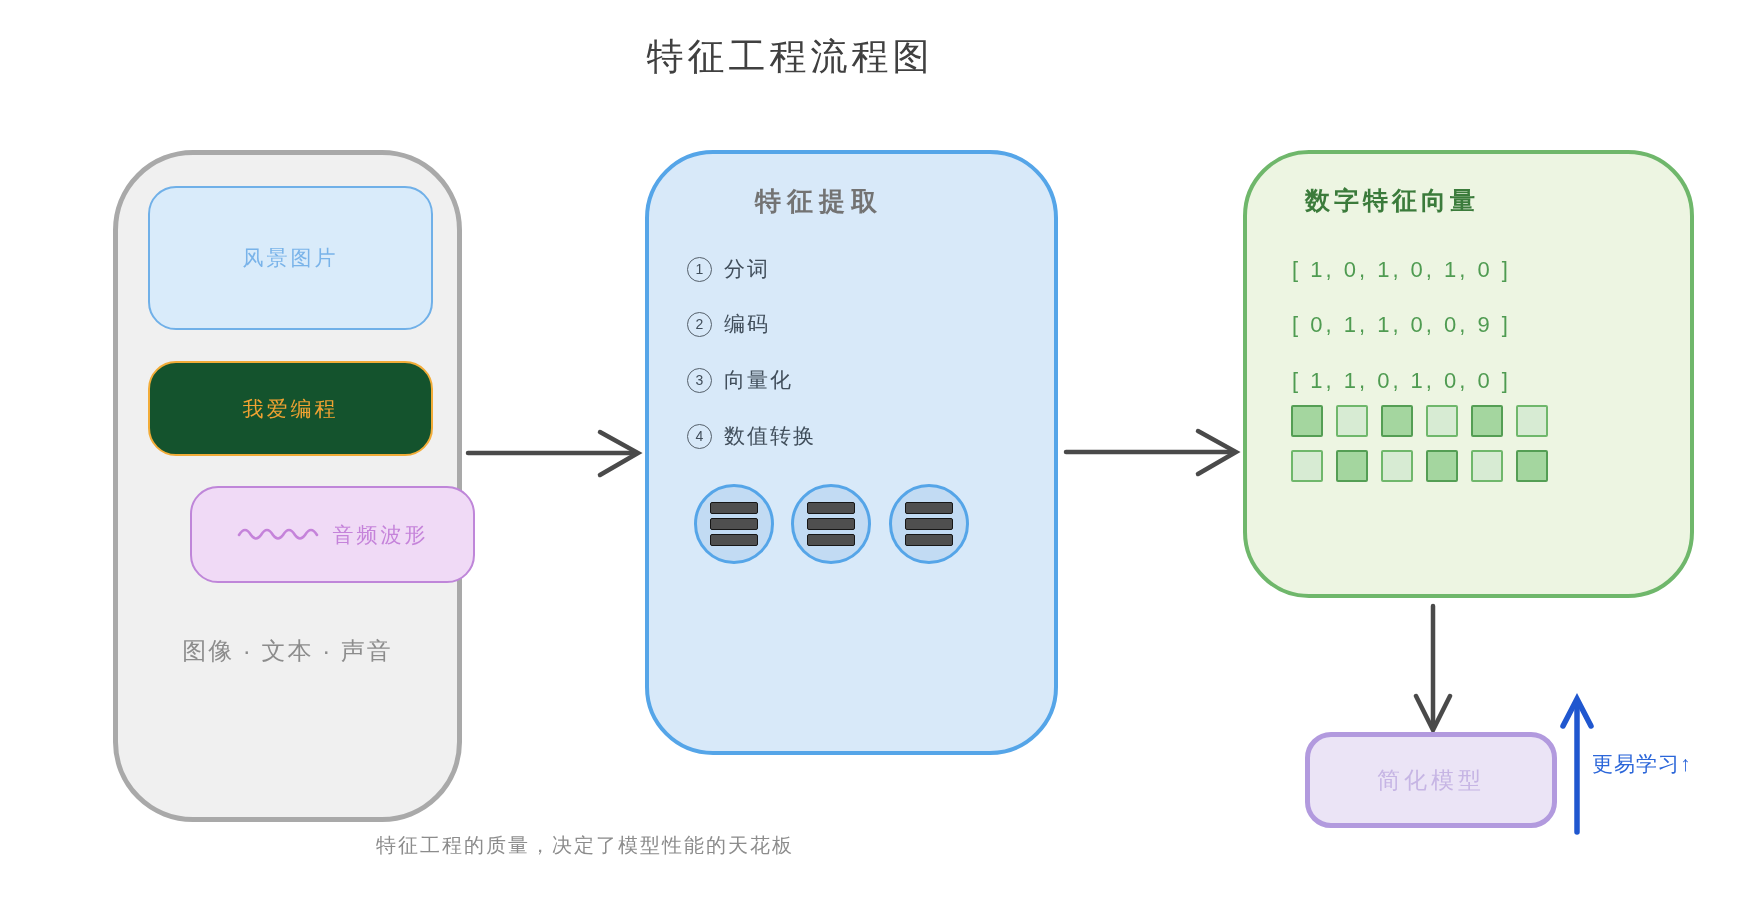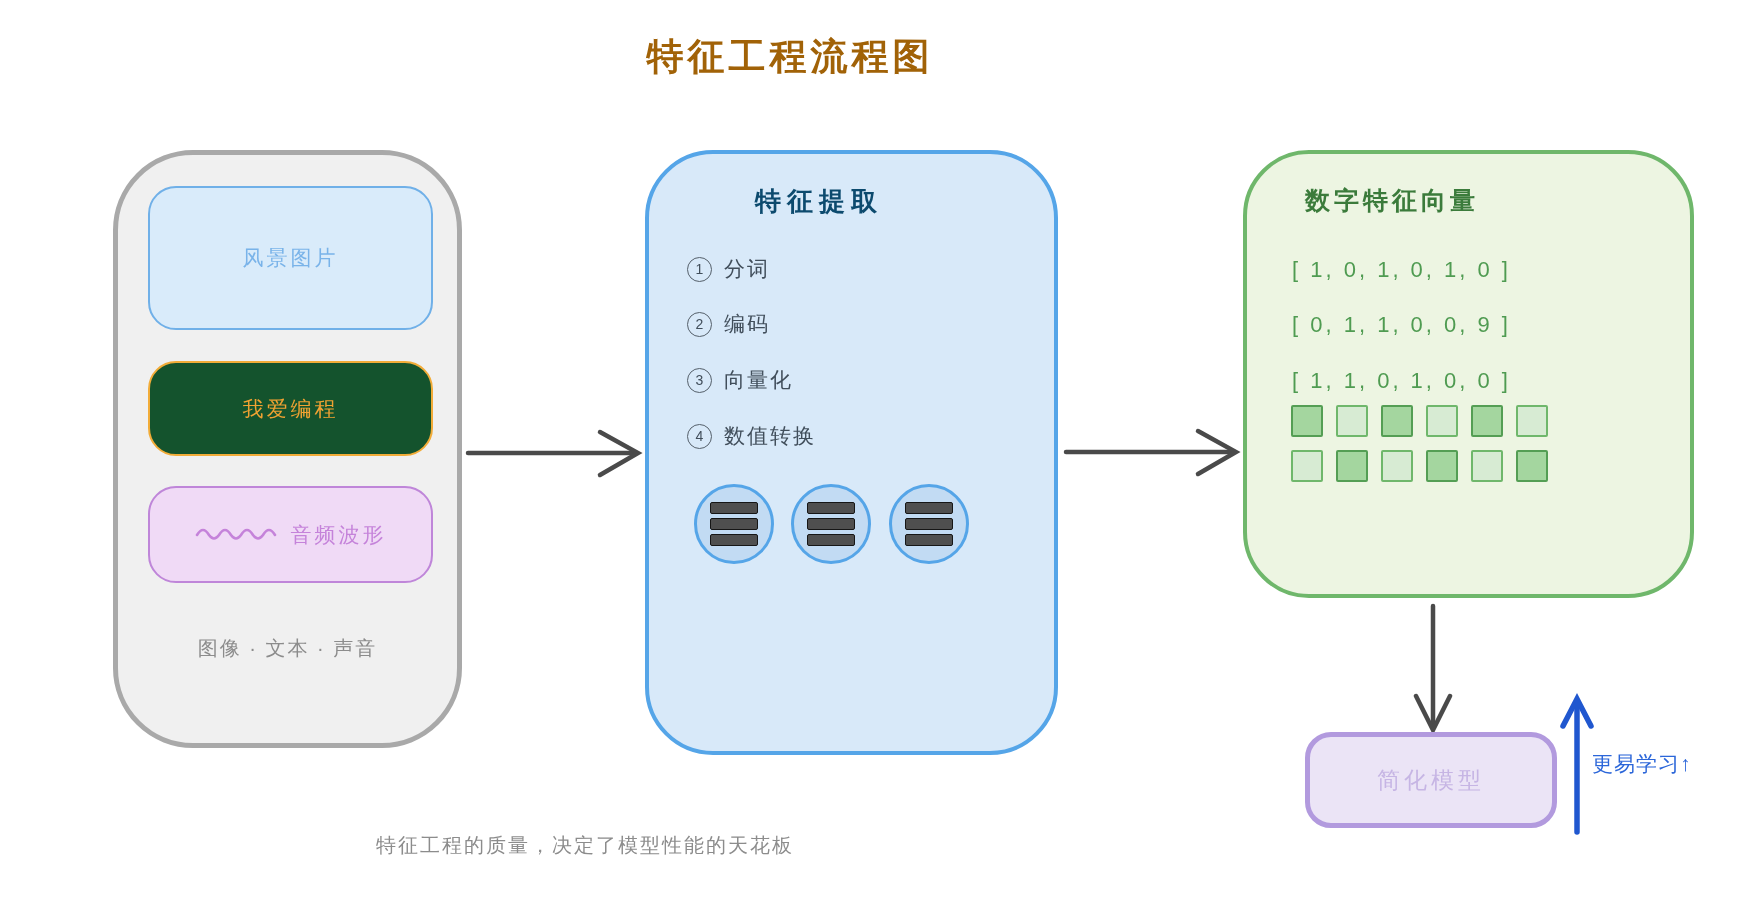--- a/index.html
+++ b/index.html
@@ -3,38 +3,38 @@
 <meta charset="utf-8">
 <style>
   html,body{margin:0;padding:0;background:#fff;}
   #canvas{position:relative;width:1759px;height:897px;background:#ffffff;overflow:hidden;
           font-family:"Liberation Sans","DejaVu Sans",sans-serif;}
 
   .abs{position:absolute;}
 
   
   #main-title{left:790px;top:32px;transform:translateX(-50%);
-    font-size:37px;font-weight:bold;color:#a16207;letter-spacing:4px;white-space:nowrap;}
+    font-size:37px;font-weight:normal;color:#404040;letter-spacing:4px;white-space:nowrap;}
 
   
-  #input-panel{left:113px;top:150px;width:349px;height:598px;background:#f0f0f0;
+  #input-panel{left:113px;top:150px;width:349px;height:672px;background:#f0f0f0;
     border:5px solid #a9a9a9;border-radius:80px;box-sizing:border-box;}
   .input-box{position:absolute;left:30px;width:285px;border-radius:28px;box-sizing:border-box;
     display:flex;align-items:center;justify-content:center;font-size:21px;letter-spacing:3px;}
   #box-image{top:31px;height:144px;background:#d9ebfa;border:2.5px solid #70b0e8;color:#79b3e9;}
   #box-text {top:206px;height:95px;background:#14532d;border:2.5px solid #f2ac38;color:#f0a232;}
-  #box-audio{top:331px;height:97px;background:#f0daf6;border:2.5px solid #bf86d9;color:#c583da;gap:10px;}
+  #box-audio{top:331px;height:97px;background:#f0daf6;border:2.5px solid #bf86d9;color:#c583da;gap:10px;margin-left:42px;}
   #sources-caption{left:50%;top:480px;transform:translateX(-50%);white-space:nowrap;
-    font-size:20px;color:#8c8c8c;letter-spacing:2px;text-align:center;}
+    font-size:24px;color:#8c8c8c;letter-spacing:2px;text-align:center;}
 
   
   #extraction-panel{left:645px;top:150px;width:413px;height:605px;background:#d8e9f9;
     border:4px solid #55a5e8;border-radius:68px;box-sizing:border-box;}
   #extraction-title{left:170px;top:30px;transform:translateX(-50%);white-space:nowrap;
-    font-size:26px;font-weight:bold;color:#0c4a6e;letter-spacing:6px;}
+    font-size:26px;font-weight:bold;color:#737373;letter-spacing:6px;}
   .step-row{position:absolute;left:38px;display:flex;align-items:center;gap:12px;
     font-size:21px;color:#414e5b;letter-spacing:2px;}
   .step-num{display:inline-flex;align-items:center;justify-content:center;width:23px;height:23px;
     border:1.5px solid #55606b;border-radius:50%;font-size:14px;letter-spacing:0;flex:none;}
   .doc-circle{position:absolute;top:330px;width:80px;height:80px;border-radius:50%;
     background:#c2dbf3;border:3px solid #55a5e8;box-sizing:border-box;
     display:flex;flex-direction:column;align-items:center;justify-content:center;gap:4px;}
   .doc-bar{width:46px;height:10px;background:#4f4f4f;border:1.5px solid #161616;border-radius:2px;}
 
   

